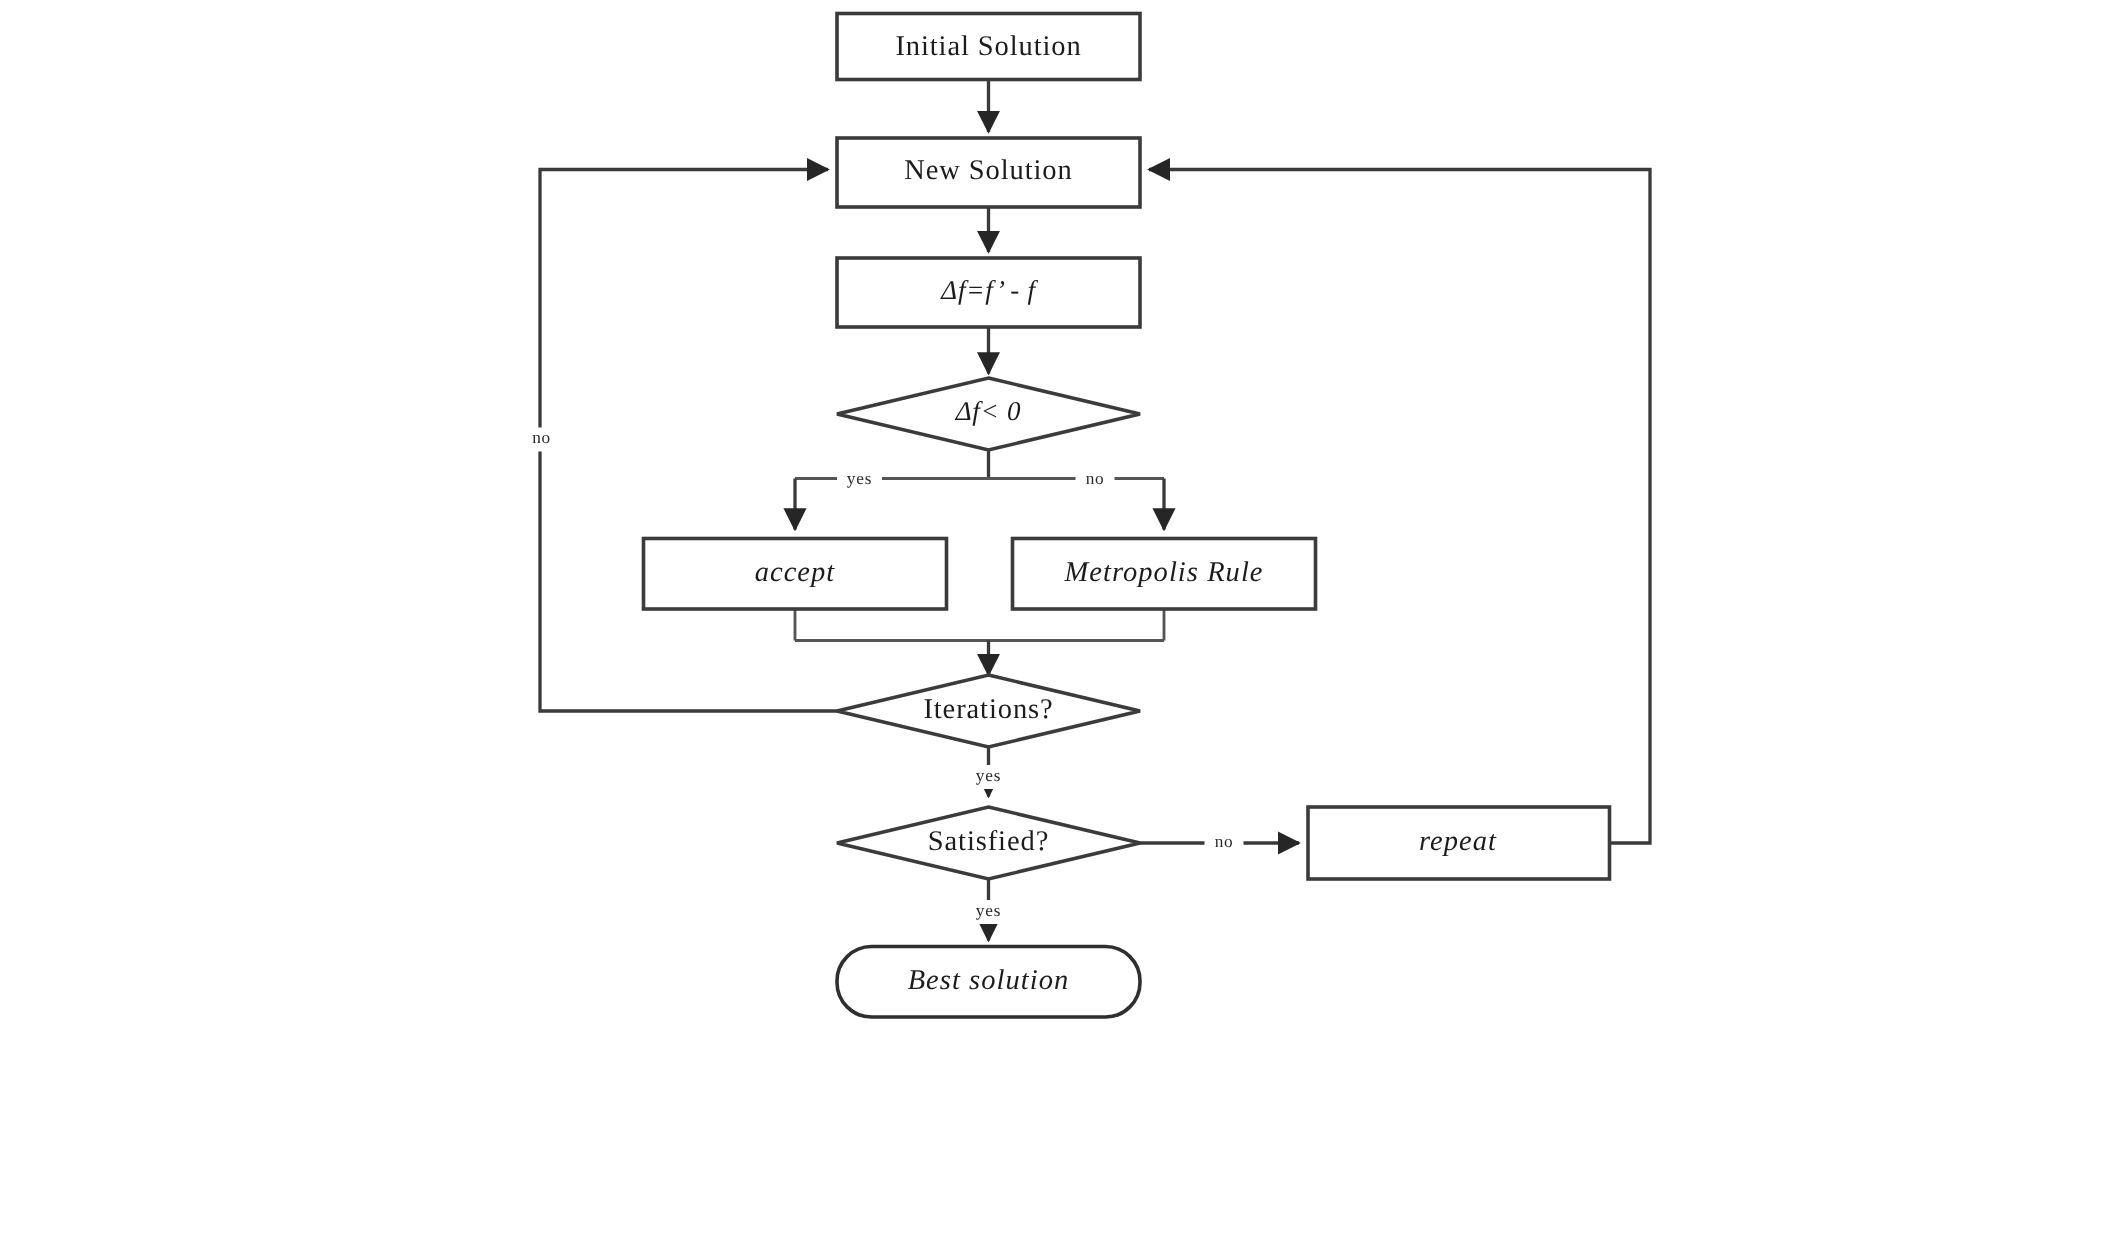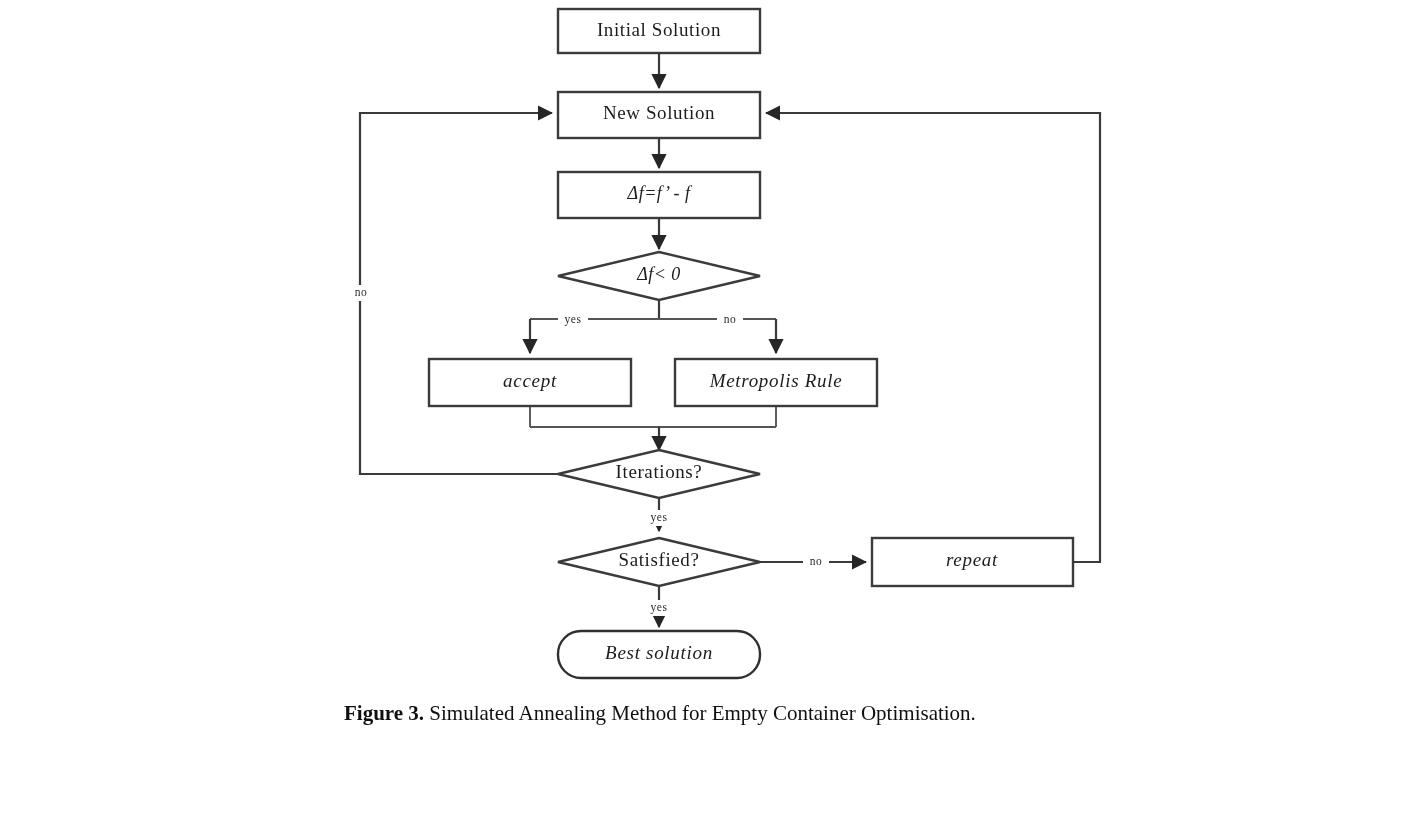--- a/index.html
+++ b/index.html
@@ -209,17 +209,14 @@
       <text class="node-label-italic" x="972" y="562">repeat</text>
     </g>
 
     <g>
       <rect class="node-rounded" x="558" y="631" width="202" height="47" rx="23" ry="23"></rect>
       <text class="node-label-italic" x="659" y="655">Best solution</text>
     </g>
 
   </svg>
 
-  <div class="caption">
-    <b>Figure 3.</b><span> Simulated Annealing Method for Empty Container Optimisation.</span>
-  </div>
 
 </div>
 
 </body></html>

